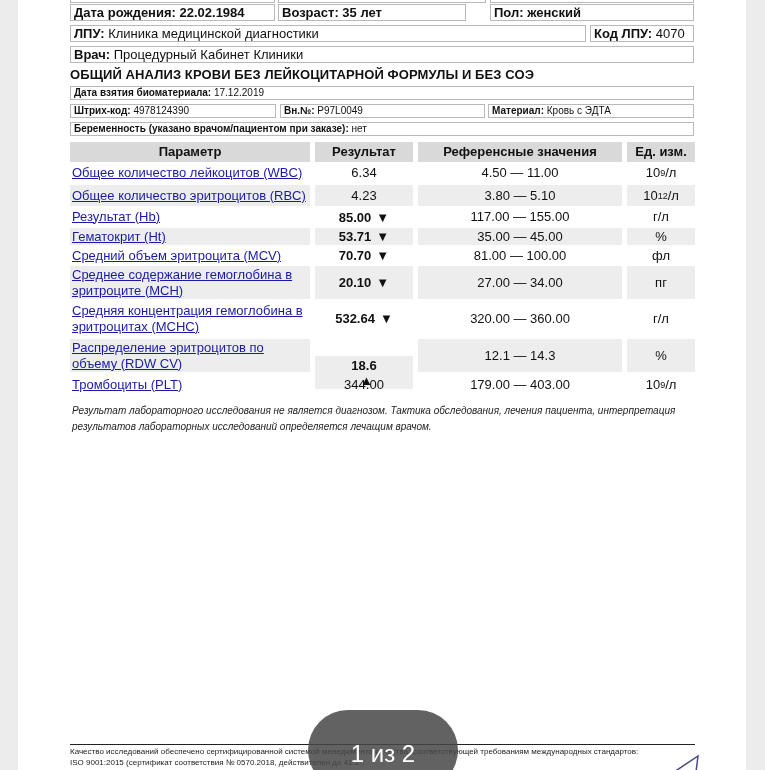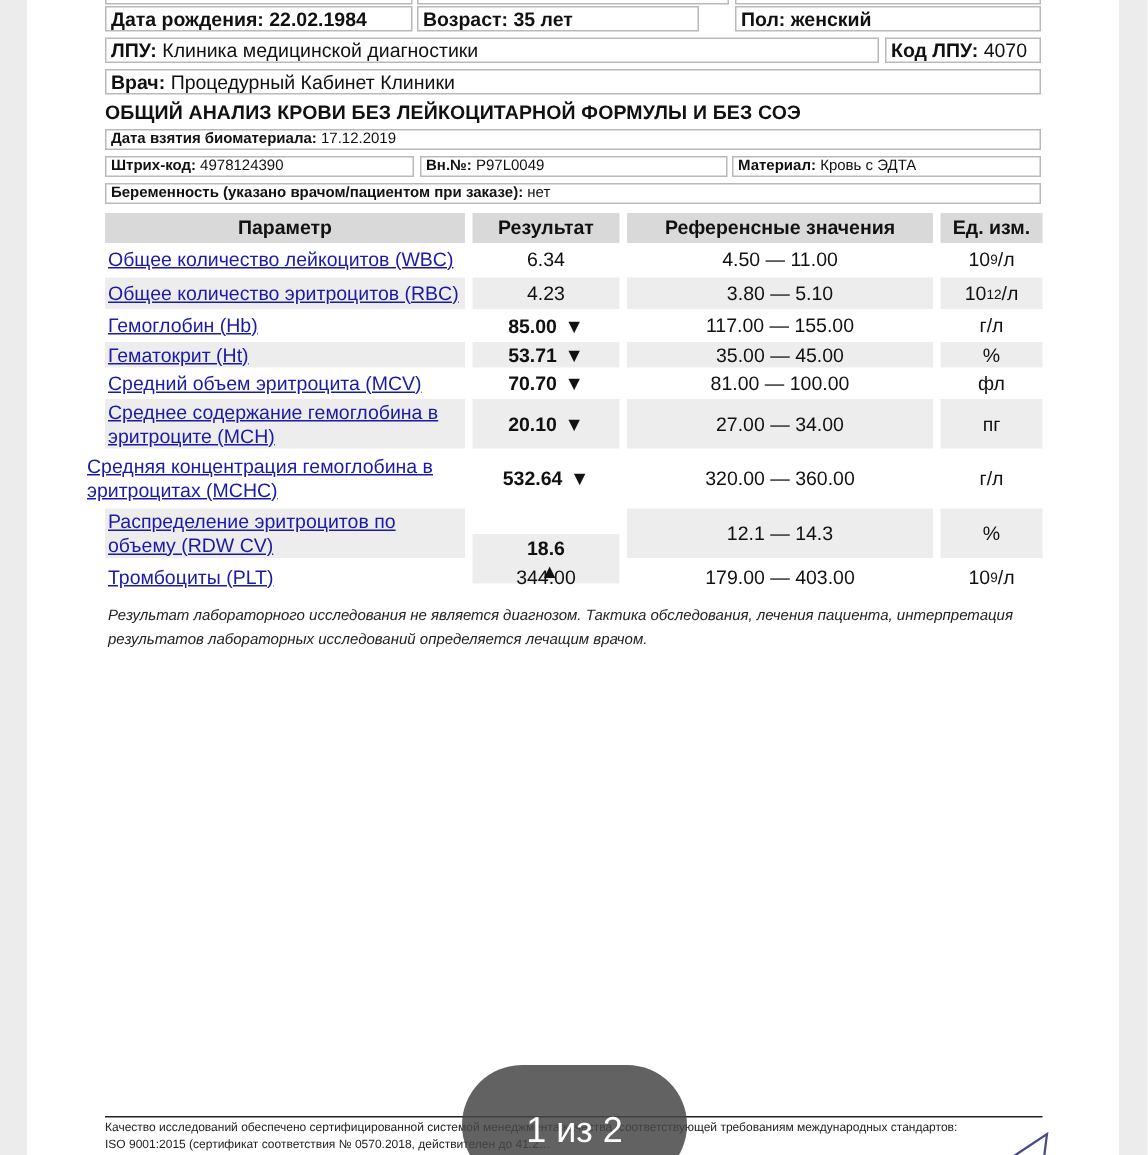--- a/index.html
+++ b/index.html
@@ -112,21 +112,21 @@
       </div>
       <div class="cell ref c shade" style="left: 418px; width: 204px; top: 185px; height: 21px;">3.80 — 5.10</div>
       <div class="cell unit c shade" style="left: 627px; width: 68px; top: 185px; height: 21px;">
         <span>10</span>
         <sup>12</sup>
         <span>/л</span>
       </div>
     </div>
     <div>
       <div class="cell param" style="left: 70px; width: 240px; top: 208px; height: 17px; padding-left: 2px;">
-        <a>Гемоглобин (Hb)</a>
+        <a>Результат (Hb)</a>
       </div>
       <div class="cell res c bold" style="left: 315px; width: 98px; top: 208px; height: 17px; align-items: flex-end;">
         <span>85.00</span>
         <span style="margin-left: 5px;">▼</span>
       </div>
       <div class="cell ref c" style="left: 418px; width: 204px; top: 208px; height: 17px;">117.00 — 155.00</div>
       <div class="cell unit c" style="left: 627px; width: 68px; top: 208px; height: 17px;">
         <span>г/л</span>
       </div>
     </div>
@@ -163,21 +163,21 @@
       <div class="cell res c shade bold" style="left: 315px; width: 98px; top: 266px; height: 33px;">
         <span>20.10</span>
         <span style="margin-left: 5px;">▼</span>
       </div>
       <div class="cell ref c shade" style="left: 418px; width: 204px; top: 266px; height: 33px;">27.00 — 34.00</div>
       <div class="cell unit c shade" style="left: 627px; width: 68px; top: 266px; height: 33px;">
         <span>пг</span>
       </div>
     </div>
     <div>
-      <div class="cell param" style="left: 56px; width: 240px; top: 302px; height: 33px; padding-left: 2px;">
+      <div class="cell param" style="left: 70px; width: 240px; top: 302px; height: 33px; padding-left: 2px;">
         <a>Средняя концентрация гемоглобина в эритроцитах (MCHC)</a>
       </div>
       <div class="cell res c bold" style="left: 315px; width: 98px; top: 302px; height: 33px;">
         <span>532.64</span>
         <span style="margin-left: 5px;">▼</span>
       </div>
       <div class="cell ref c" style="left: 418px; width: 204px; top: 302px; height: 33px;">320.00 — 360.00</div>
       <div class="cell unit c" style="left: 627px; width: 68px; top: 302px; height: 33px;">
         <span>г/л</span>
       </div>

